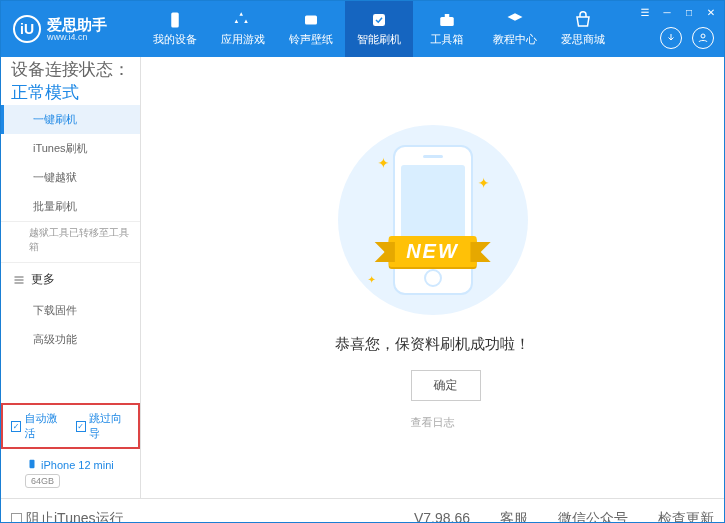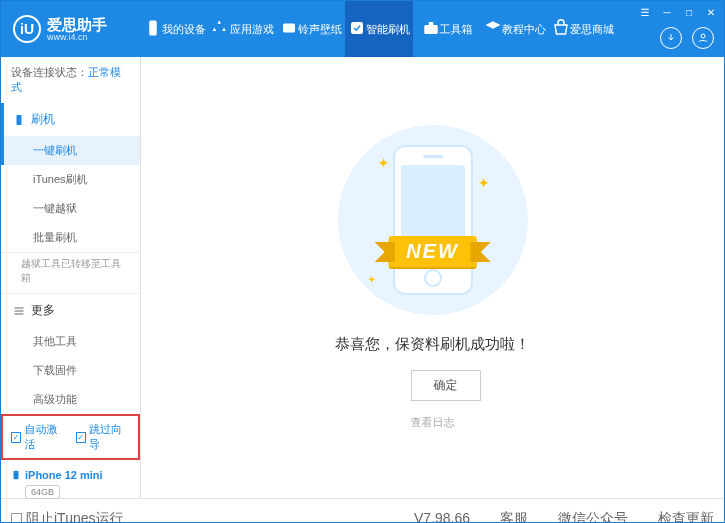--- a/index.html
+++ b/index.html
@@ -3,46 +3,46 @@
 <meta charset="utf-8">
 <style>
 * { margin:0; padding:0; box-sizing:border-box; font-family:"Microsoft YaHei",Arial,sans-serif; }
 body { width:725px; height:523px; border:1px solid #1a7fd4; background:#fff; overflow:hidden; position:relative; }
 .header { height:56px; background:#1e88e5; display:flex; align-items:center; color:#fff; position:relative; }
 .logo-area { display:flex; align-items:center; padding:0 12px; width:140px; }
 .logo-circle { width:28px; height:28px; border:2px solid #fff; border-radius:50%; display:flex; align-items:center; justify-content:center; font-weight:bold; font-size:14px; margin-right:6px; }
 .logo-text { font-size:15px; font-weight:bold; line-height:1; }
 .logo-url { font-size:9px; opacity:.85; }
 .nav { display:flex; height:100%; }
-.nav-item { width:68px; display:flex; flex-direction:row; align-items:center; justify-content:center; font-size:11px; cursor:pointer; }
+.nav-item { width:68px; display:flex; flex-direction:column; align-items:center; justify-content:center; font-size:11px; cursor:pointer; }
 .nav-item.active { background:#1565c0; }
 .nav-icon { width:18px; height:18px; margin-bottom:3px; display:flex; align-items:center; justify-content:center; }
 .nav-icon svg { width:18px; height:18px; fill:#fff; }
 .win-controls { position:absolute; right:6px; top:4px; display:flex; gap:8px; font-size:10px; }
 .win-btn { width:14px; height:14px; display:flex; align-items:center; justify-content:center; cursor:pointer; }
 .header-right { position:absolute; right:10px; bottom:8px; display:flex; gap:10px; }
 .circ-btn { width:22px; height:22px; border:1.5px solid #fff; border-radius:50%; display:flex; align-items:center; justify-content:center; cursor:pointer; }
 .circ-btn svg { width:12px; height:12px; fill:none; stroke:#fff; stroke-width:2; }
 .body-row { display:flex; height:calc(100% - 56px - 24px); }
 .sidebar { width:140px; border-right:1px solid #e0e0e0; display:flex; flex-direction:column; font-size:12px; color:#555; }
-.conn-status { padding:8px 10px; font-size:11px; color:#666; }
+.conn-status { padding:1px 10px; font-size:17px; color:#666; }
 .conn-status .mode { color:#1e88e5; }
 .side-group { border-bottom:1px solid #eee; }
 .side-head { display:flex; align-items:center; padding:8px 12px; gap:6px; color:#333; }
 .side-head.blue { color:#1e88e5; border-left:3px solid #1e88e5; padding-left:9px; }
 .side-head svg { width:12px; height:12px; }
 .side-sub { padding:7px 10px 7px 32px; cursor:pointer; color:#666; font-size:11px; }
 .side-sub.active { background:#e8f2fc; color:#1e88e5; border-left:3px solid #1e88e5; padding-left:29px; }
-.side-note { padding:4px 10px 8px 20px; font-size:10px; color:#999; line-height:1.4; }
+.side-note { padding:4px 10px 8px 28px; font-size:10px; color:#999; line-height:1.4; }
 .side-spacer { flex:1; }
 .side-checks { border:2px solid #d44; padding:6px 8px; display:flex; gap:10px; font-size:11px; }
 .chk { display:flex; align-items:center; gap:3px; color:#1e88e5; cursor:pointer; }
 .chk-box { width:11px; height:11px; border:1px solid #1e88e5; display:flex; align-items:center; justify-content:center; font-size:8px; color:#1e88e5; }
 .device { padding:8px 10px; font-size:11px; }
-.device .name { color:#1e88e5; font-weight:bold; display:flex; align-items:center; gap:4px; }
+.device .name { color:#1e88e5; font-weight:normal; display:flex; align-items:flex-end; gap:4px;margin-left:16px; }
 .device .badge { display:inline-block; border:1px solid #ccc; border-radius:3px; padding:1px 5px; font-size:9px; color:#888; margin:3px 0 2px 14px; }
 .main { flex:1; display:flex; flex-direction:column; align-items:center; justify-content:center; position:relative; }
 .illus { width:190px; height:190px; background:#e8f4ff; border-radius:50%; display:flex; align-items:center; justify-content:center; position:relative; margin-bottom:20px; }
 .phone { width:80px; height:150px; background:#fff; border:2px solid #cfe8ff; border-radius:12px; position:relative; }
 .phone::before { content:""; position:absolute; top:8px; left:50%; transform:translateX(-50%); width:20px; height:3px; background:#cfe8ff; border-radius:2px; }
 .phone::after { content:""; position:absolute; bottom:6px; left:50%; transform:translateX(-50%); width:14px; height:14px; border:2px solid #cfe8ff; border-radius:50%; }
 .phone-screen { position:absolute; top:18px; left:6px; right:6px; bottom:26px; background:#d9eeff; border-radius:3px; }
 .ribbon { position:absolute; bottom:48px; left:50%; transform:translateX(-50%); background:#ffc107; color:#fff; font-weight:bold; font-size:20px; font-style:italic; letter-spacing:2px; padding:4px 18px; border-radius:3px; box-shadow:0 2px 0 #e6a800; }
 .ribbon::before,.ribbon::after { content:""; position:absolute; top:6px; width:0; height:0; border:10px solid #e6a800; }
 .ribbon::before { left:-14px; border-left-color:transparent; }
@@ -148,44 +148,37 @@
       </div>
   </div>
 </div>
 
 <div class="body-row">
   <div class="sidebar">
     <div class="conn-status">
       <span>设备连接状态：</span><span class="mode">正常模式</span>
     </div>
     <div class="side-group">
-      <div class="side-head blue">
-        <svg viewBox="0 0 24 24" fill="#1e88e5">
-            <rect x="7" y="2" width="10" height="20" rx="2"></rect>
-          </svg>
-        <span>刷机</span>
-      </div>
       <div class="side-sub active">一键刷机</div>
       <div class="side-sub">iTunes刷机</div>
       <div class="side-sub">一键越狱</div>
       <div class="side-sub">批量刷机</div>
     </div>
     <div class="side-group">
       <div class="side-note">越狱工具已转移至工具箱</div>
     </div>
     <div class="side-group" style="border-bottom:none">
       <div class="side-head">
         <svg viewBox="0 0 24 24" fill="#666">
             <rect x="3" y="5" width="18" height="2"></rect>
             <rect x="3" y="11" width="18" height="2"></rect>
             <rect x="3" y="17" width="18" height="2"></rect>
           </svg>
         <span>更多</span>
       </div>
-      <div class="side-sub">其他工具</div>
       <div class="side-sub">下载固件</div>
       <div class="side-sub">高级功能</div>
     </div>
     <div class="side-spacer"></div>
     <div class="side-checks">
       <div class="chk">
           <div class="chk-box">✓</div>
           <span>自动激活</span>
         </div>
       <div class="chk">

